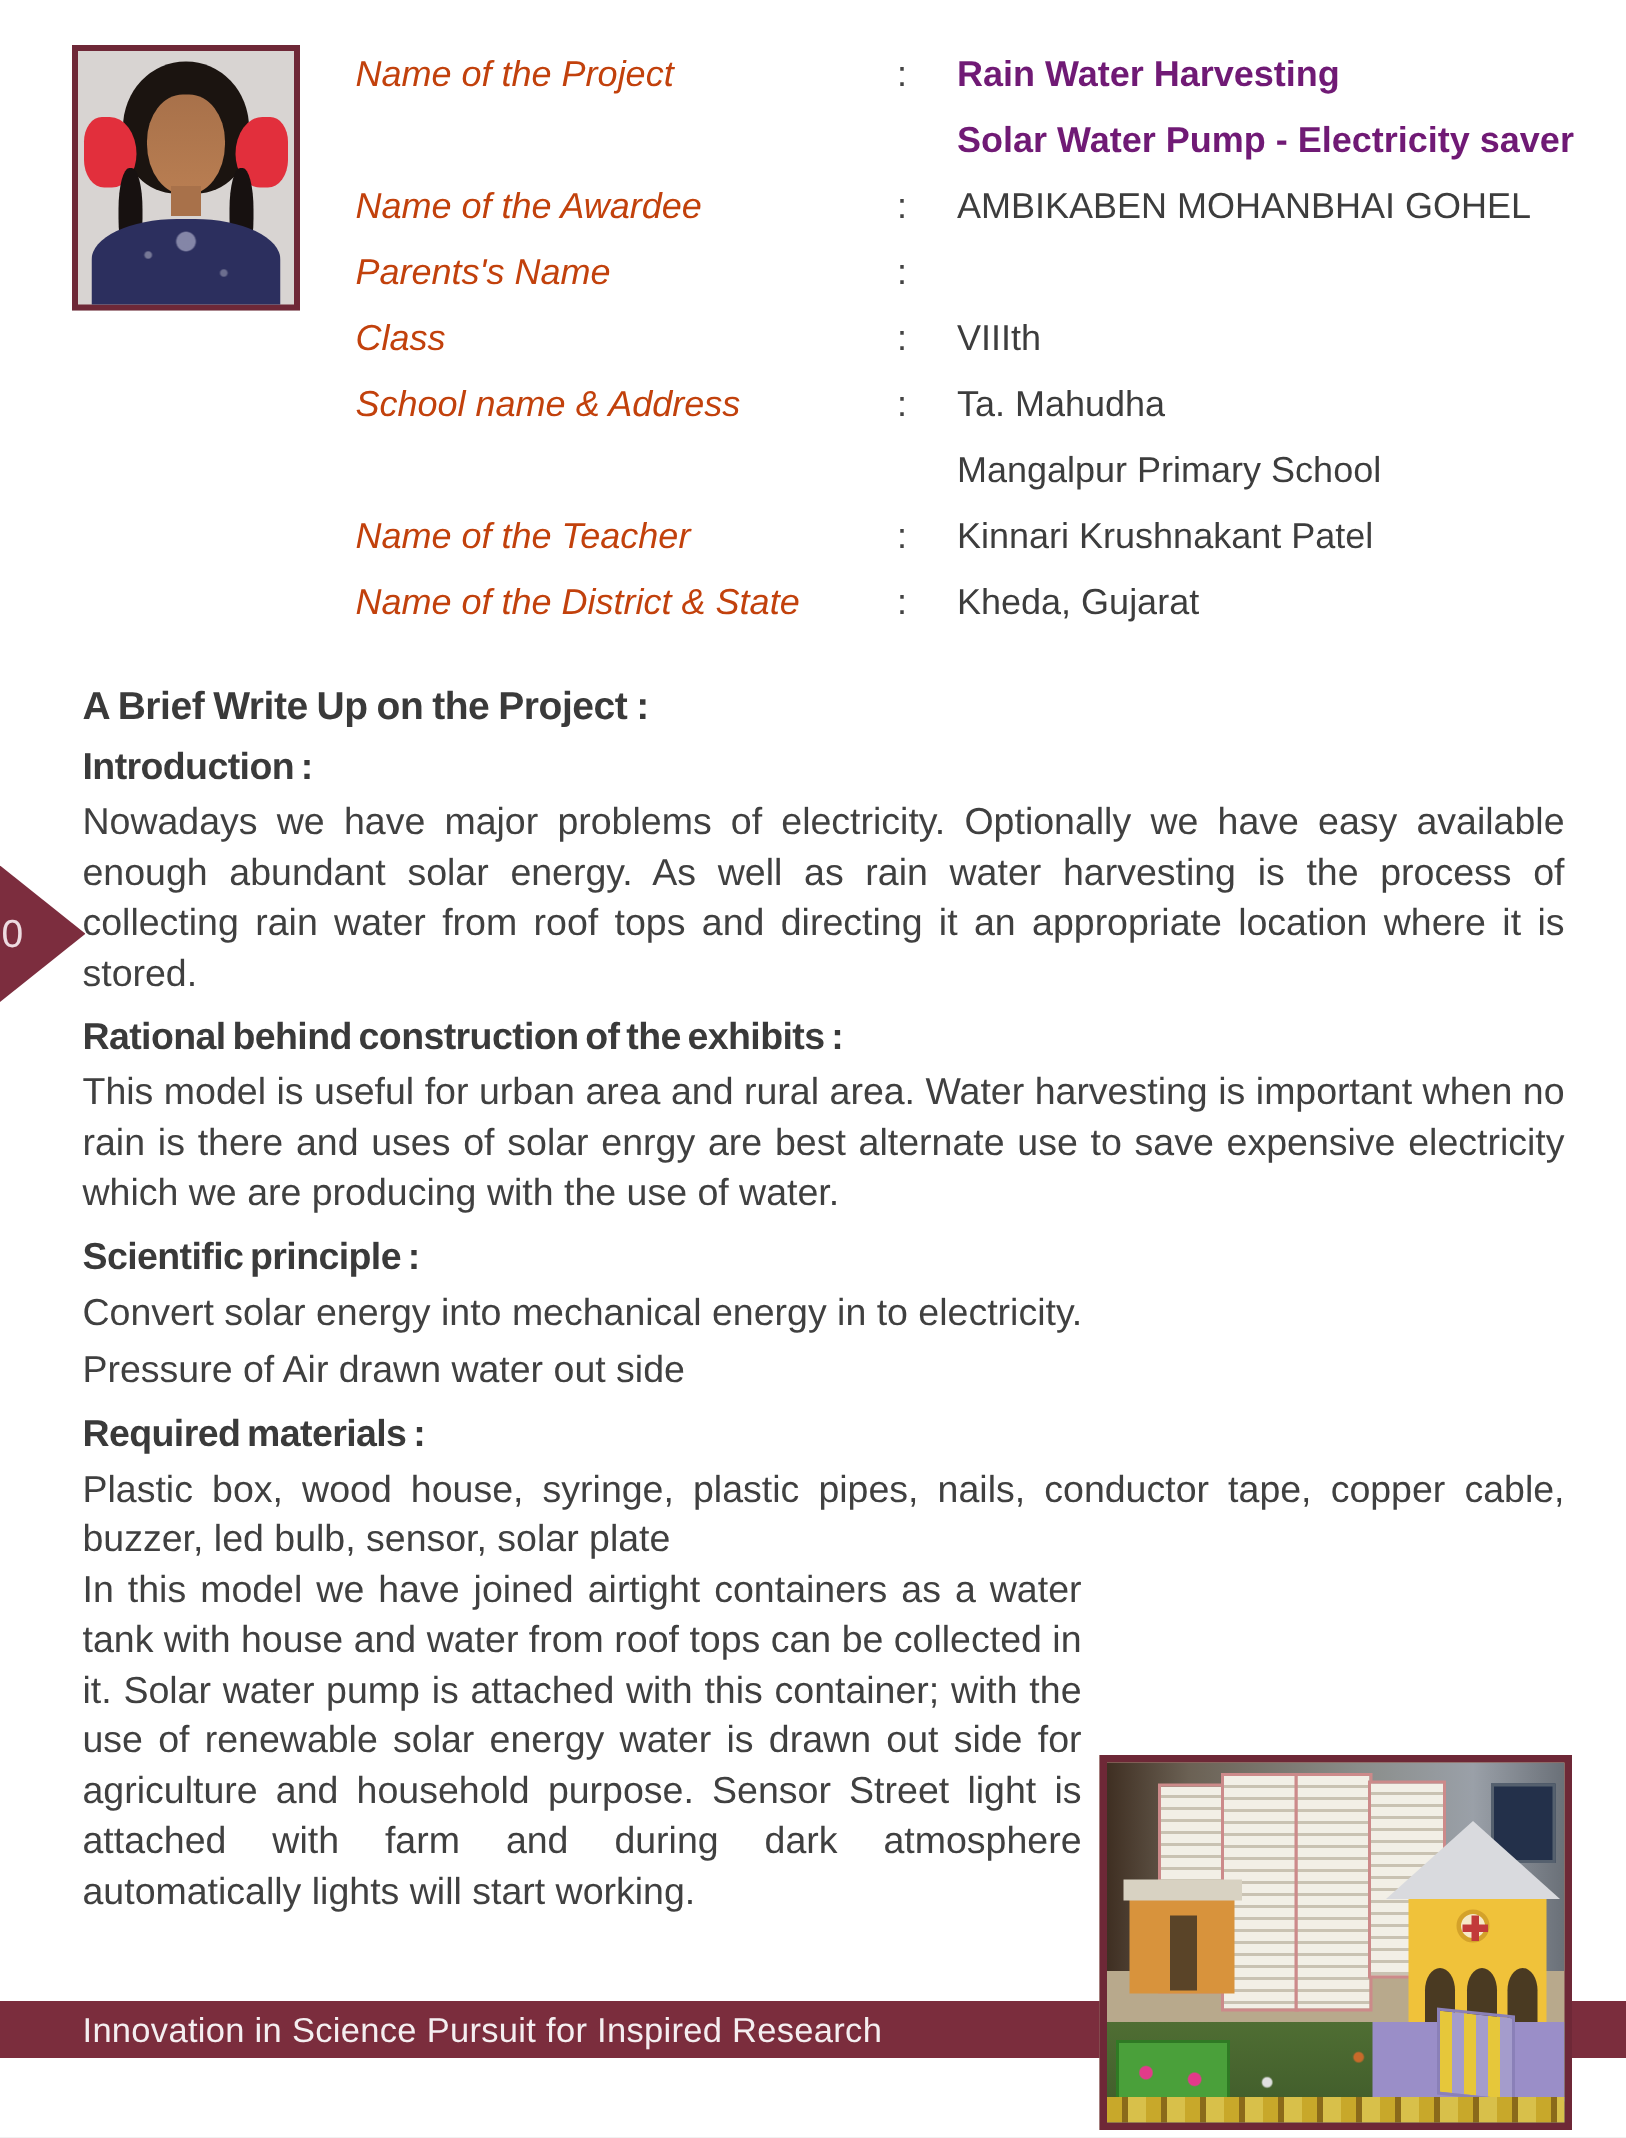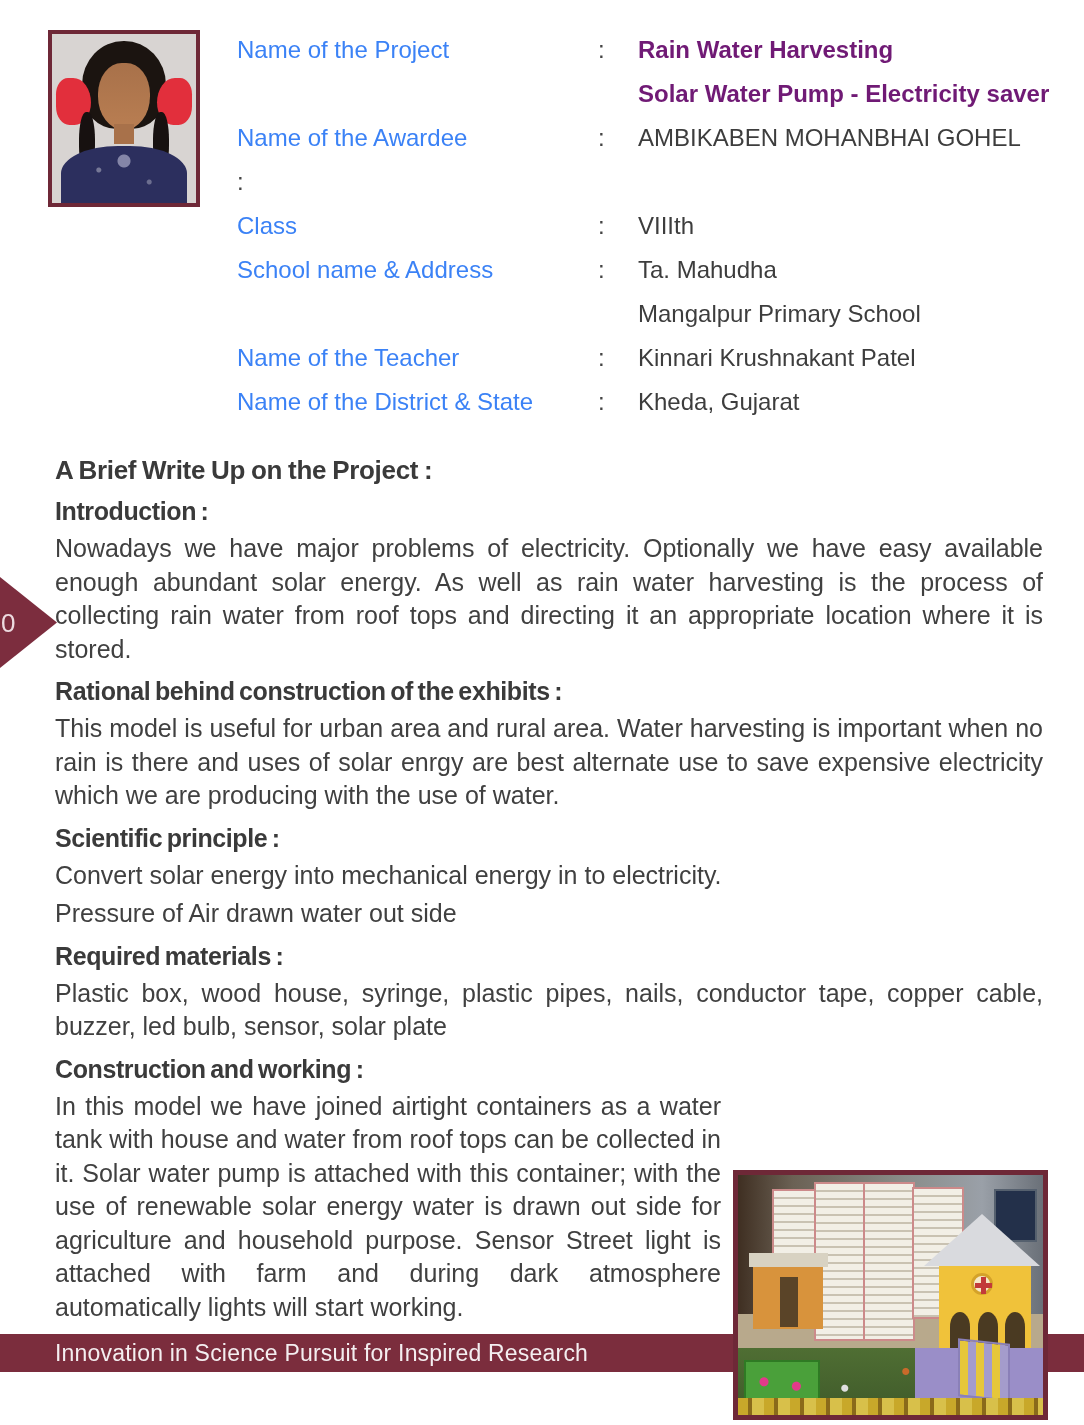--- a/index.html
+++ b/index.html
@@ -33,21 +33,21 @@
     background:
       radial-gradient(circle at 30% 40%, rgba(255,255,255,.35) 2px, transparent 3px),
       radial-gradient(circle at 70% 60%, rgba(255,255,255,.3) 2px, transparent 3px),
       radial-gradient(circle at 50% 25%, rgba(220,220,240,.5) 6px, transparent 7px),
       #2c2f5e;
     border-radius:45% 45% 0 0; }
 
   
   .profile-table { position:absolute; left:237px; top:28px; width:830px; font-size:24px; }
   .prow { display:flex; align-items:flex-start; }
-  .plabel { width:361px; line-height:44px; color:#3b82f6; }
+  .plabel { width:361px; line-height:44px; color:#c2410c;font-style:italic; }
   .pcolon { width:40px; line-height:44px; color:#444; }
   .pvalues { flex:1; }
   .pvalues div { line-height:44px; white-space:nowrap; }
   .pvalues .bold { font-weight:bold; color:#701a75; }
 
   
   .body-copy { position:absolute; left:55px; top:455px; width:988px; }
   .writeup-title { font-size:26px; font-weight:bold; color:#3a3a3a;
     letter-spacing:-0.3px; word-spacing:-1px; }
   .body-copy h3 { font-size:25px; font-weight:bold; color:#3a3a3a;
@@ -150,20 +150,21 @@
       </div>
     </div>
     <div class="prow">
       <div class="plabel">Name of the Awardee</div>
       <div class="pcolon">:</div>
       <div class="pvalues">
         <div>AMBIKABEN MOHANBHAI GOHEL</div>
       </div>
     </div>
     <div class="prow">
+      <div class="plabel">Parents's Name</div>
       <div class="pcolon">:</div>
       <div class="pvalues">
         <div></div>
       </div>
     </div>
     <div class="prow">
       <div class="plabel">Class</div>
       <div class="pcolon">:</div>
       <div class="pvalues">
         <div>VIIIth</div>
@@ -202,21 +203,20 @@
     <h3>Rational behind construction of the exhibits :</h3>
     <p class="just">This model is useful for urban area and rural area. Water harvesting is important when no rain is there and uses of solar enrgy are best alternate use to save expensive electricity which we are producing with the use of water.</p>
 
     <h3>Scientific principle :</h3>
     <p style="margin-bottom:5px;">Convert solar energy into mechanical energy in to electricity.</p>
     <p>Pressure of Air drawn water out side</p>
 
     <h3>Required materials :</h3>
     <p class="just">Plastic box, wood house, syringe, plastic pipes, nails, conductor tape, copper cable, buzzer, led bulb, sensor, solar plate</p>
 
-    <h3>Construction and working :</h3>
     <div class="construction-wrap">
       <div class="photo-spacer"></div>
       <p class="just">In this model we have joined airtight containers as a water tank with house and water from roof tops can be collected in it. Solar water pump is attached with this container; with the use of renewable solar energy water is drawn out side for agriculture and household purpose. Sensor Street light is attached with farm and during dark atmosphere automatically lights will start working.</p>
     </div>
   </div>
 
   <div class="page-arrow">
     <span>0</span>
   </div>
 

